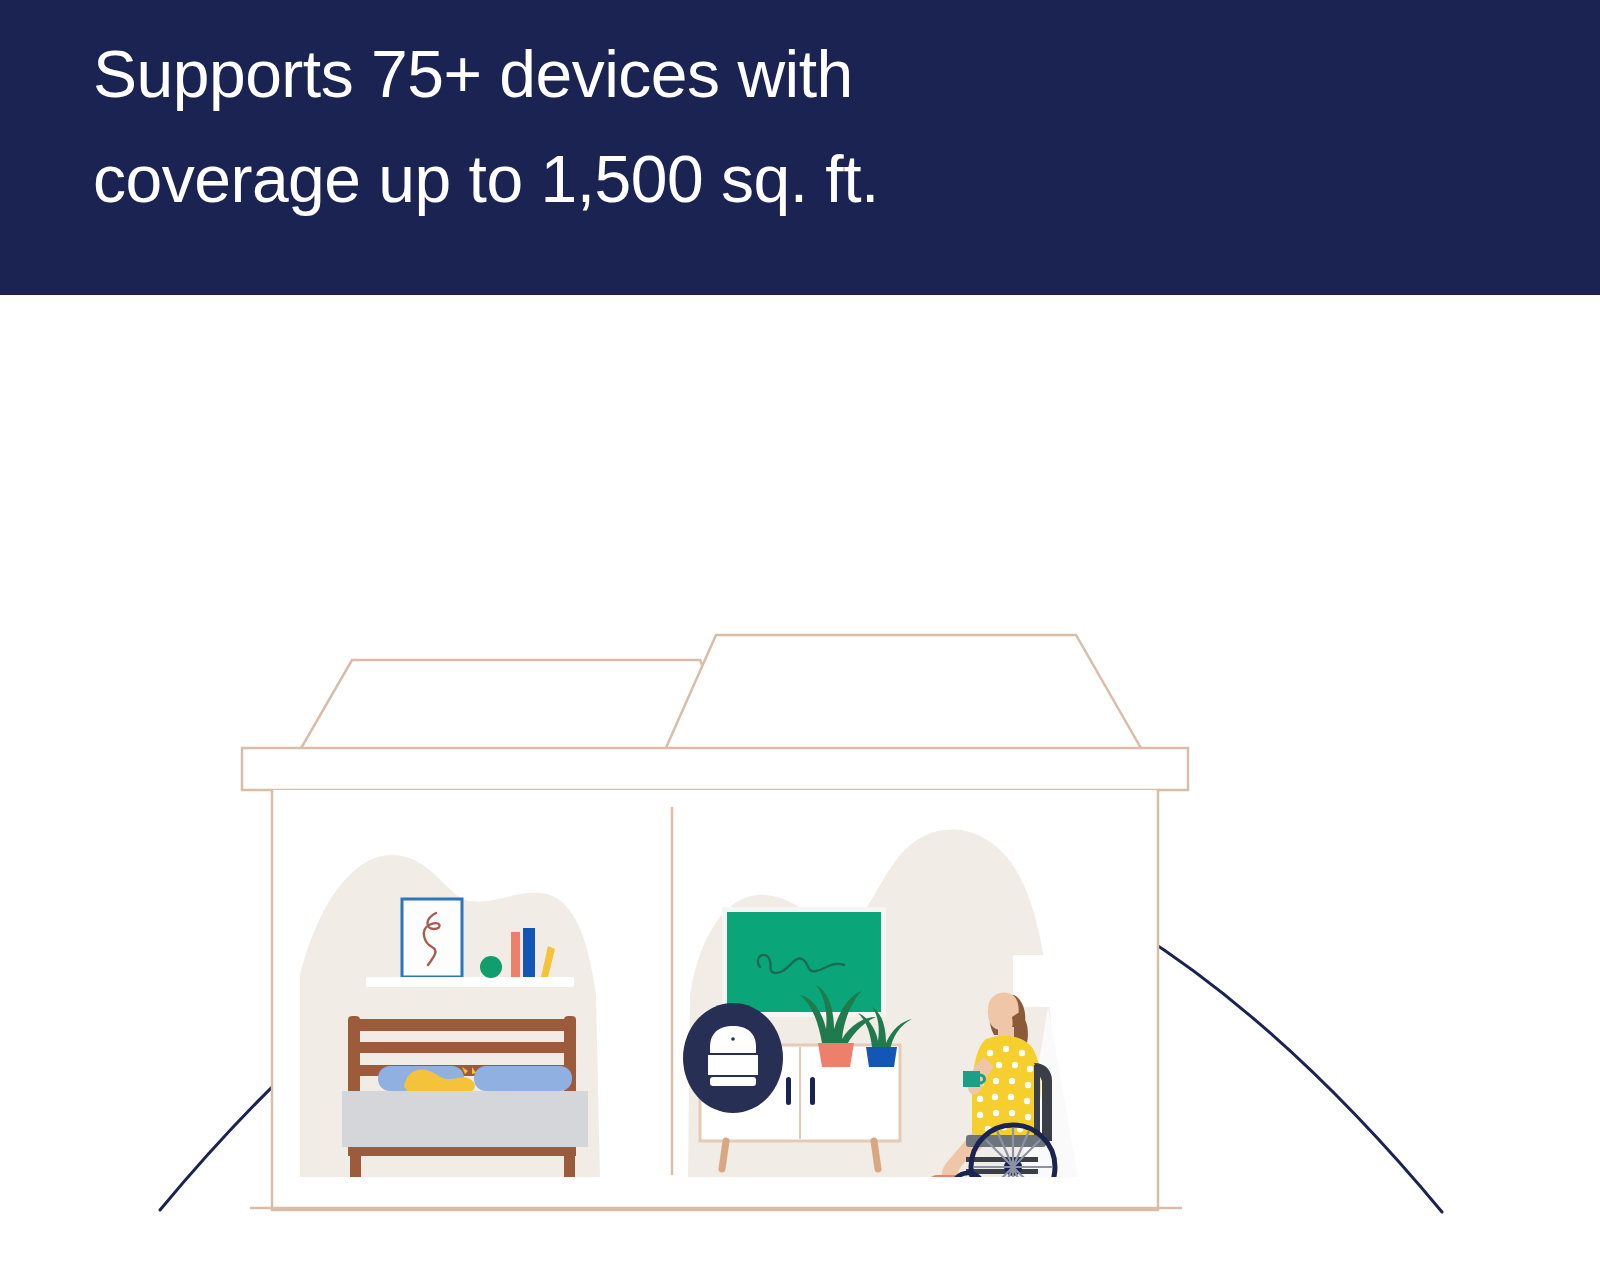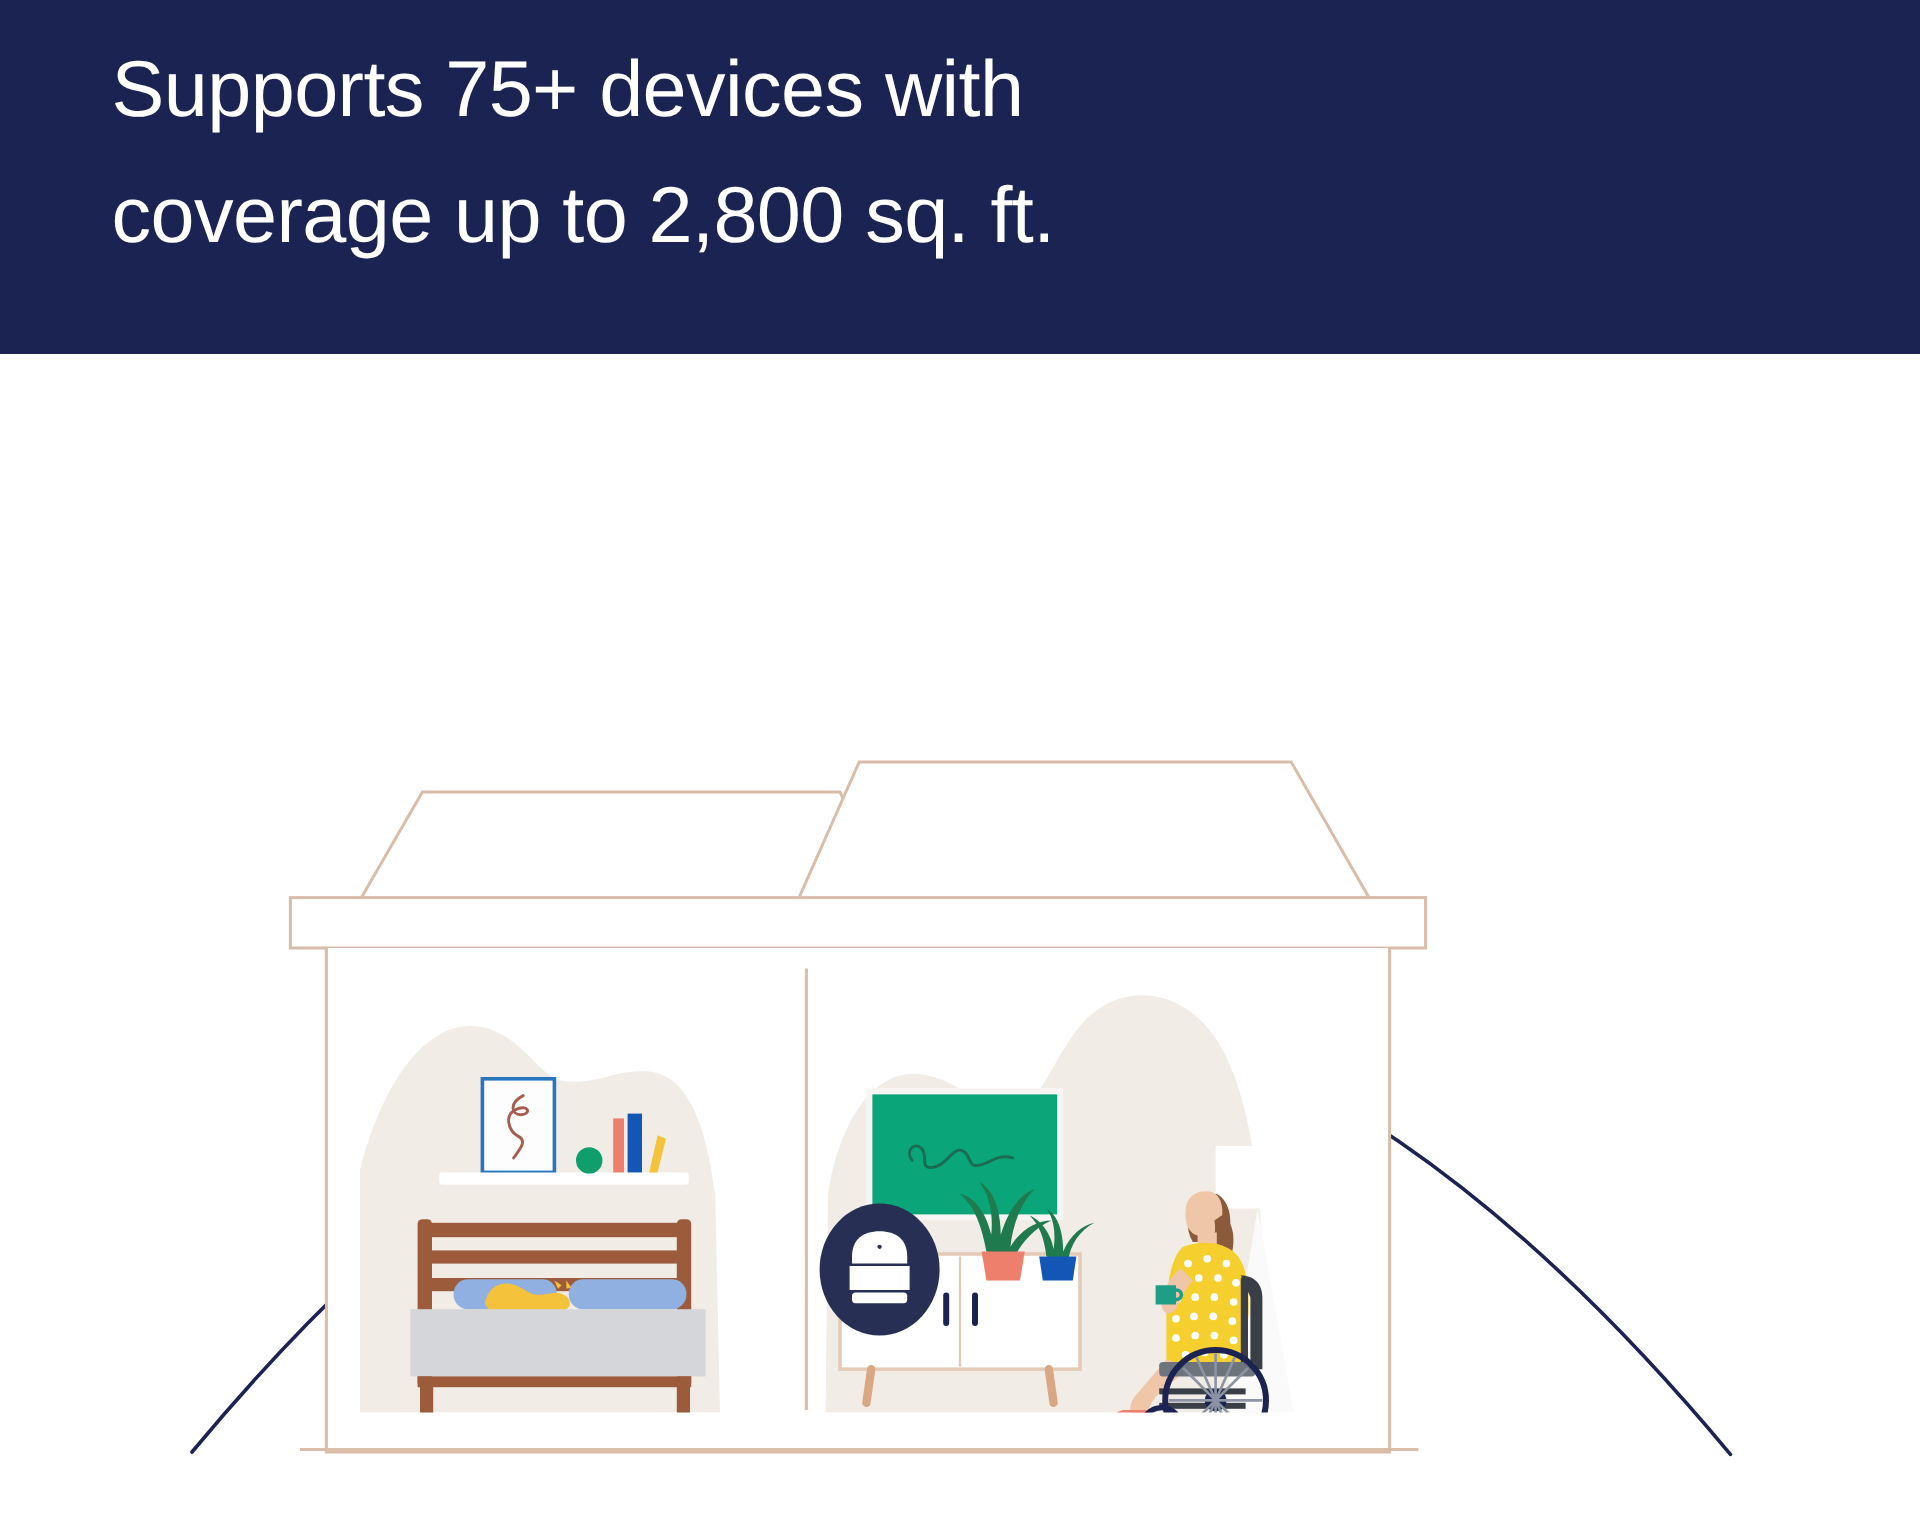--- a/index.html
+++ b/index.html
@@ -63,21 +63,21 @@
     display: block;
   }
 </style>
 </head>
 <body>
 
 <div id="page">
 
   <div id="header-banner">
     <div id="headline">Supports 75+ devices with
-coverage up to 2,800 sq. ft.</div>
+coverage up to 1,500 sq. ft.</div>
   </div>
 
   <div id="illustration-stage">
     <svg id="illustration-svg" viewBox="0 0 1600 985" xmlns="http://www.w3.org/2000/svg">
 
       <defs>
         <clipPath id="clip-left-room">
           <rect x="272" y="500" width="396" height="382"></rect>
         </clipPath>
         <clipPath id="clip-right-room">

